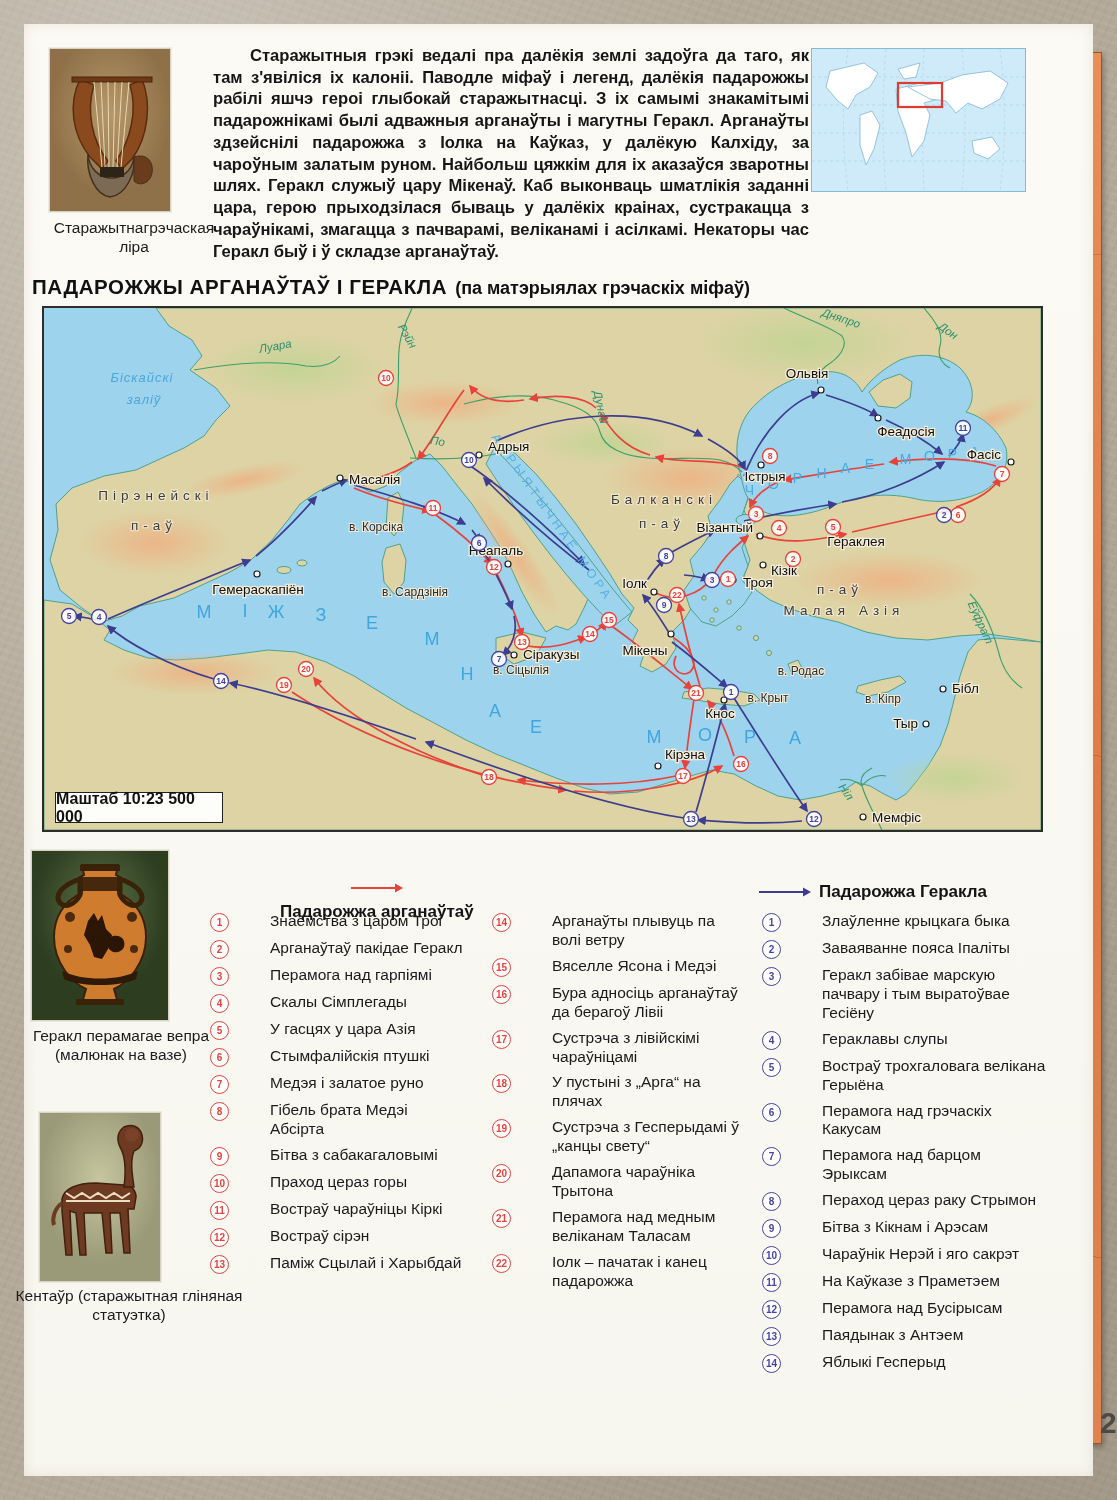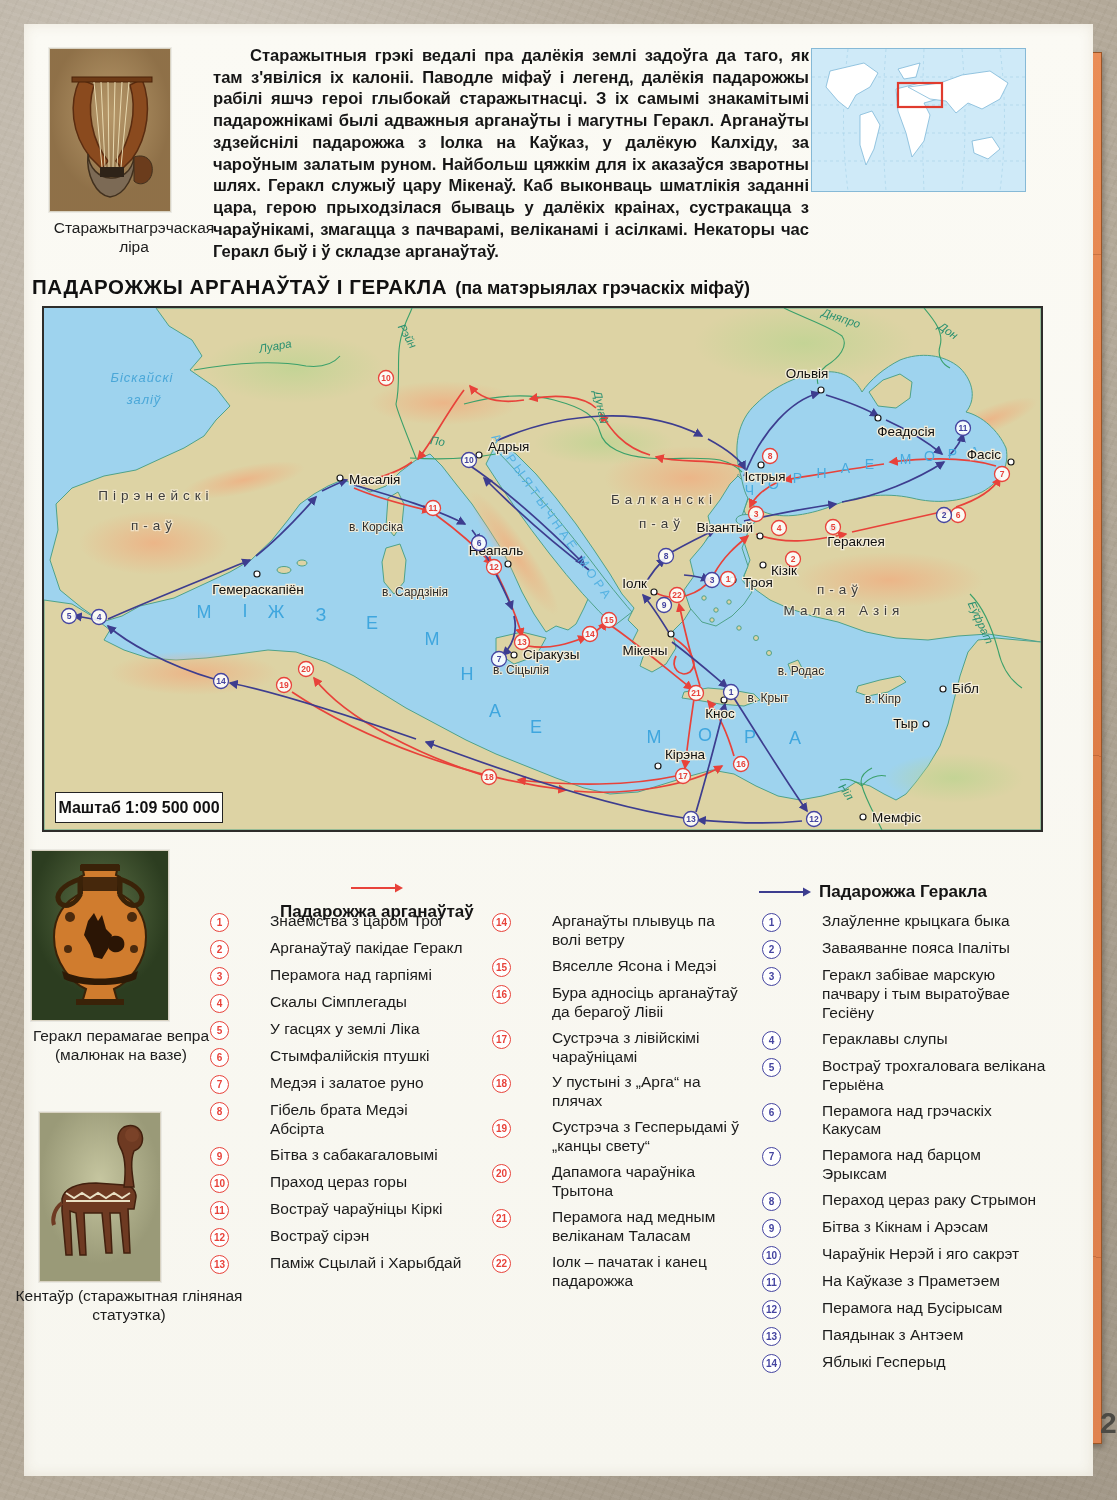--- a/index.html
+++ b/index.html
@@ -456,21 +456,21 @@
             <circle cx="919" cy="120" r="7.5" fill="rgba(255,255,255,.88)" stroke="#4444a0" stroke-width="1.3"></circle>
             <text x="919" y="123" fill="#4444a0" font-size="8.5" font-weight="bold" text-anchor="middle">11</text>
             <circle cx="770" cy="511" r="7.5" fill="rgba(255,255,255,.88)" stroke="#4444a0" stroke-width="1.3"></circle>
             <text x="770" y="514" fill="#4444a0" font-size="8.5" font-weight="bold" text-anchor="middle">12</text>
             <circle cx="647" cy="511" r="7.5" fill="rgba(255,255,255,.88)" stroke="#4444a0" stroke-width="1.3"></circle>
             <text x="647" y="514" fill="#4444a0" font-size="8.5" font-weight="bold" text-anchor="middle">13</text>
             <circle cx="177" cy="373" r="7.5" fill="rgba(255,255,255,.88)" stroke="#4444a0" stroke-width="1.3"></circle>
             <text x="177" y="376" fill="#4444a0" font-size="8.5" font-weight="bold" text-anchor="middle">14</text>
           </g>
       </svg>
-      <div class="scalebox">Маштаб 1:09 500 000</div>
+      <div class="scalebox">Маштаб 10:23 500 000</div>
     </div>
 
     <div class="fig fig-vase">
       <svg class="ph" width="136" height="169" viewBox="0 0 136 169">
         <defs>
             <radialGradient id="vbg" cx="50%" cy="35%">
               <stop offset="0%" stop-color="#5d7046"></stop>
               <stop offset="100%" stop-color="#2c3d20"></stop>
             </radialGradient>
           </defs>
@@ -538,21 +538,21 @@
         <div class="leg-item">
           <span class="leg-num" style="border: 1.4px solid rgb(232, 66, 58); color: rgb(232, 66, 58);">3</span>
           <span class="leg-txt">Перамога над гарпіямі</span>
         </div>
         <div class="leg-item">
           <span class="leg-num" style="border: 1.4px solid rgb(232, 66, 58); color: rgb(232, 66, 58);">4</span>
           <span class="leg-txt">Скалы Сімплегады</span>
         </div>
         <div class="leg-item">
           <span class="leg-num" style="border: 1.4px solid rgb(232, 66, 58); color: rgb(232, 66, 58);">5</span>
-          <span class="leg-txt">У гасцях у землі Ліка</span>
+          <span class="leg-txt">У гасцях у цара Азія</span>
         </div>
         <div class="leg-item">
           <span class="leg-num" style="border: 1.4px solid rgb(232, 66, 58); color: rgb(232, 66, 58);">6</span>
           <span class="leg-txt">Стымфалійскія птушкі</span>
         </div>
         <div class="leg-item">
           <span class="leg-num" style="border: 1.4px solid rgb(232, 66, 58); color: rgb(232, 66, 58);">7</span>
           <span class="leg-txt">Медэя і залатое руно</span>
         </div>
         <div class="leg-item">

